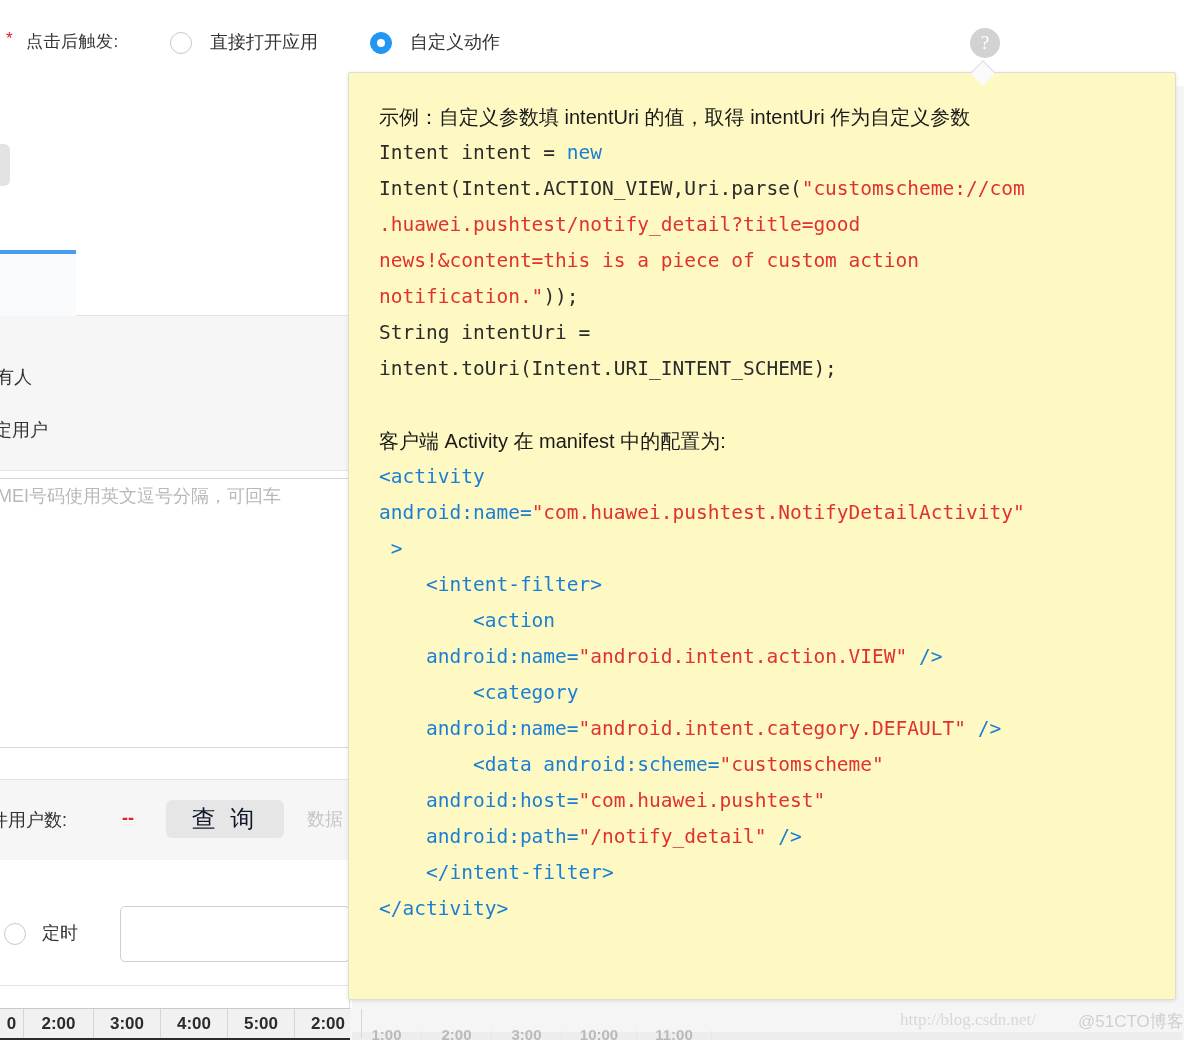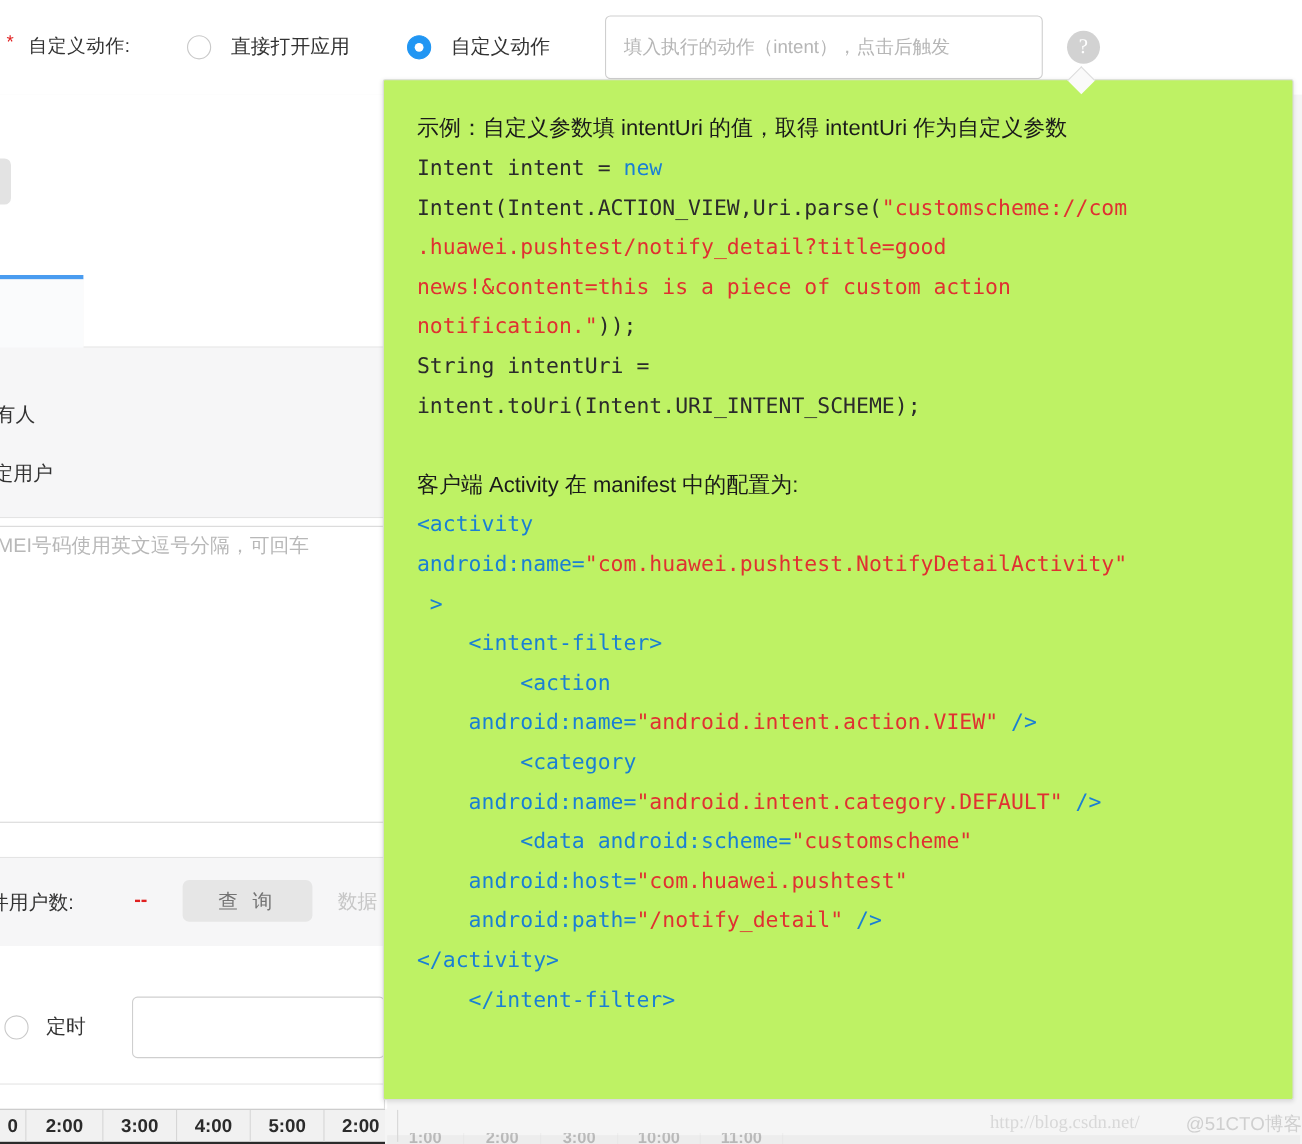--- a/index.html
+++ b/index.html
@@ -130,21 +130,21 @@
     font-size: 18px; color: #333; white-space: nowrap;
   }
   .count-value {
     position: absolute; left: 122px; top: 808px;
     font-size: 18px; color: #e02020; font-weight: bold;
   }
   .query-btn {
     position: absolute; left: 166px; top: 800px;
     width: 118px; height: 38px;
     background: #e6e6e6; border-radius: 6px;
-    font-size: 18px; color: #737373;
+    font-size: 24px; color: #0f172a;
     text-align: center; line-height: 38px; letter-spacing: 4px;
   }
   .data-ghost {
     position: absolute; left: 307px; top: 807px;
     font-size: 18px; color: #c6c6c6; white-space: nowrap;
   }
   .sched-radio { position: absolute; left: 4px; top: 923px; }
   .sched-text {
     position: absolute; left: 42px; top: 921px;
     font-size: 18px; color: #333;
@@ -184,21 +184,21 @@
   .tl-band {
     position: absolute; left: 352px; top: 1032px;
     width: 830px; height: 8px; background: #ededed;
   }
 
   
   .tooltip {
     position: absolute;
     left: 348px; top: 72px;
     width: 828px; height: 928px;
-    background: #bef264;
+    background: #fef9c3;
     border: 1px solid #dcdcdc;
     border-radius: 2px;
     box-shadow: 0 1px 4px rgba(0,0,0,.10);
     overflow: hidden;
   }
   .tooltip-arrow {
     position: absolute;
     left: 974px; top: 64px;
     width: 18px; height: 18px;
     background: #fafafa;
@@ -295,29 +295,28 @@
     <div class="timeline-cell" style="width:70px;">1:00</div>
     <div class="timeline-cell" style="width:70px;">2:00</div>
     <div class="timeline-cell" style="width:70px;">3:00</div>
     <div class="timeline-cell" style="width:75px;">10:00</div>
     <div class="timeline-cell" style="width:75px;">11:00</div>
     <div class="timeline-cell" style="width:160px;margin-top:32px;">12:00-9:00</div>
   </div>
 
   <div class="topbar">
     <span class="req-star">*</span>
-    <span class="field-label">自定义动作:</span>
+    <span class="field-label">点击后触发:</span>
 
     <span class="radio-ring" style="left:170px; top:32px;"></span>
     <span class="radio-text" style="left:210px; top:30px;">直接打开应用</span>
 
     <span class="radio-on" style="left:370px; top:32px;"></span>
     <span class="radio-text" style="left:410px; top:30px;">自定义动作</span>
 
-    <input class="intent-input" type="text" placeholder="填入执行的动作（intent），点击后触发" style="">
 
     <span class="help-icon">?</span>
   </div>
 
   <div class="tooltip-arrow"></div>
   <div class="tooltip">
     <div class="tt-body">
       <div class="tt-line cn">示例：自定义参数填 intentUri 的值，取得 intentUri 作为自定义参数</div>
       <div id="java-block">
           <div class="tt-line"><span class="k-plain">Intent intent = </span><span class="k-blue">new</span></div>
@@ -335,22 +334,22 @@
           <div class="tt-line"><span class="k-blue">android:name=</span><span class="k-red">"com.huawei.pushtest.NotifyDetailActivity"</span></div>
           <div class="tt-line"><span class="k-blue"> &gt;</span></div>
           <div class="tt-line"><span class="k-blue">    &lt;intent-filter&gt;</span></div>
           <div class="tt-line"><span class="k-blue">        &lt;action</span></div>
           <div class="tt-line"><span class="k-blue">    android:name=</span><span class="k-red">"android.intent.action.VIEW"</span><span class="k-blue"> /&gt;</span></div>
           <div class="tt-line"><span class="k-blue">        &lt;category</span></div>
           <div class="tt-line"><span class="k-blue">    android:name=</span><span class="k-red">"android.intent.category.DEFAULT"</span><span class="k-blue"> /&gt;</span></div>
           <div class="tt-line"><span class="k-blue">        &lt;data android:scheme=</span><span class="k-red">"customscheme"</span></div>
           <div class="tt-line"><span class="k-blue">    android:host=</span><span class="k-red">"com.huawei.pushtest"</span></div>
           <div class="tt-line"><span class="k-blue">    android:path=</span><span class="k-red">"/notify_detail"</span><span class="k-blue"> /&gt;</span></div>
+          <div class="tt-line"><span class="k-blue">    &lt;/intent-filter&gt;</span></div>
           <div class="tt-line"><span class="k-blue">&lt;/activity&gt;</span></div>
-          <div class="tt-line"><span class="k-blue">    &lt;/intent-filter&gt;</span></div>
         </div>
     </div>
   </div>
 
   <div class="watermark">http://blog.csdn.net/</div>
   <div class="watermark2">@51CTO博客</div>
 
 </div>
 
 </body></html>

